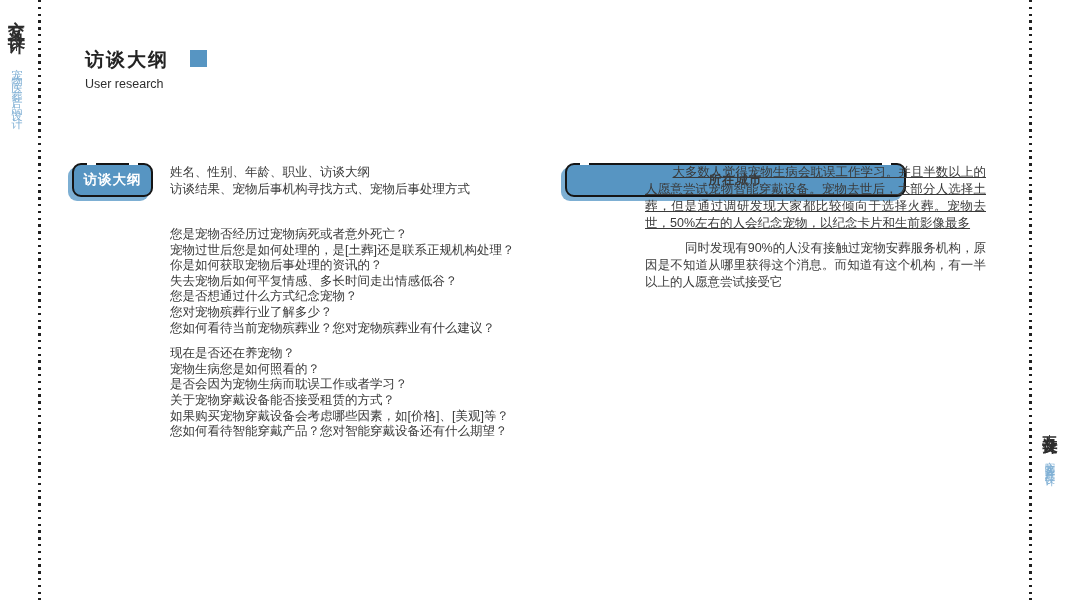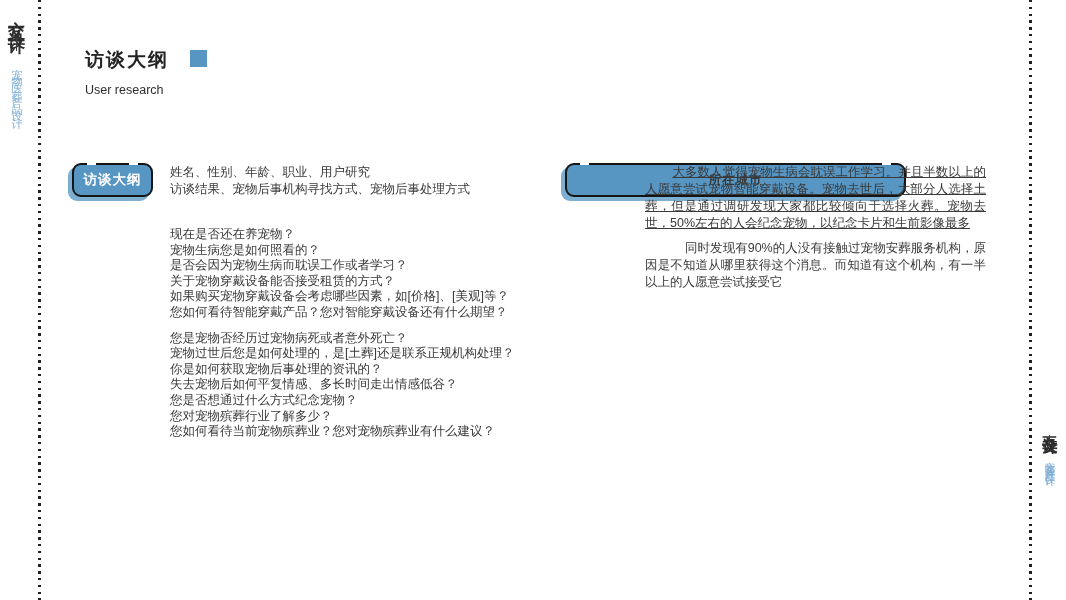--- a/index.html
+++ b/index.html
@@ -33,21 +33,21 @@
   .side-label.right .side-sub { font-size:10px; letter-spacing:2px; }
   .side-divider { width:1px; background:#3a3a3a; }
   .side-label.left  .side-divider { height:14px; }
   .side-label.right .side-divider { height:12px; }
 
   
   .header { position:absolute; left:85px; top:47px; }
   .title-row { display:flex; align-items:flex-start; gap:21px; }
   .title { font-size:19px; font-weight:bold; color:#232323; letter-spacing:2px; }
   .accent-square { width:17px; height:17px; background:#5795c2; margin-top:3px; }
-  .subtitle { font-size:12.5px; color:#2e2e2e; margin-top:10px; }
+  .subtitle { font-size:12.5px; color:#2e2e2e; margin-top:4px; }
 
   
   .tag-btn {
     position:absolute; width:81px; height:34px;
     background:#5795c2; border:2px solid #151515; border-radius:9px;
     color:#ffffff; font-size:13.5px; font-weight:bold; letter-spacing:1px;
     display:flex; align-items:center; justify-content:center;
     box-shadow:-4px 4px 0 rgba(111,166,206,0.9);
     cursor:pointer;
   }
@@ -102,41 +102,41 @@
     <div class="title-row">
       <div class="title">访谈大纲</div>
       <div class="accent-square"></div>
     </div>
     <div class="subtitle">User research</div>
   </div>
 
   <div class="tag-btn outline">访谈大纲</div>
 
   <div class="profile-text">
-    <div>姓名、性别、年龄、职业、用户研究</div>
+    <div>姓名、性别、年龄、职业、访谈大纲</div>
     <div>访谈结果、宠物后事机构寻找方式、宠物后事处理方式</div>
   </div>
 
   <div class="questions">
-    <div class="q-group">
-      <div>现在是否还在养宠物？</div>
-      <div>宠物生病您是如何照看的？</div>
-      <div>是否会因为宠物生病而耽误工作或者学习？</div>
-      <div>关于宠物穿戴设备能否接受租赁的方式？</div>
-      <div>如果购买宠物穿戴设备会考虑哪些因素，如[价格]、[美观]等？</div>
-      <div>您如何看待智能穿戴产品？您对智能穿戴设备还有什么期望？</div>
-    </div>
     <div class="q-group">
       <div>您是宠物否经历过宠物病死或者意外死亡？</div>
       <div>宠物过世后您是如何处理的，是[土葬]还是联系正规机构处理？</div>
       <div>你是如何获取宠物后事处理的资讯的？</div>
       <div>失去宠物后如何平复情感、多长时间走出情感低谷？</div>
       <div>您是否想通过什么方式纪念宠物？</div>
       <div>您对宠物殡葬行业了解多少？</div>
       <div>您如何看待当前宠物殡葬业？您对宠物殡葬业有什么建议？</div>
+    </div>
+    <div class="q-group">
+      <div>现在是否还在养宠物？</div>
+      <div>宠物生病您是如何照看的？</div>
+      <div>是否会因为宠物生病而耽误工作或者学习？</div>
+      <div>关于宠物穿戴设备能否接受租赁的方式？</div>
+      <div>如果购买宠物穿戴设备会考虑哪些因素，如[价格]、[美观]等？</div>
+      <div>您如何看待智能穿戴产品？您对智能穿戴设备还有什么期望？</div>
     </div>
   </div>
 
   <div class="tag-btn results">所在城市</div>
 
   <div class="results">
     <p class="p1">大多数人觉得宠物生病会耽误工作学习。并且半数以上的人愿意尝试宠物智能穿戴设备。宠物去世后，大部分人选择土葬，但是通过调研发现大家都比较倾向于选择火葬。宠物去世，50%左右的人会纪念宠物，以纪念卡片和生前影像最多</p>
     <p class="p2">同时发现有90%的人没有接触过宠物安葬服务机构，原因是不知道从哪里获得这个消息。而知道有这个机构，有一半以上的人愿意尝试接受它</p>
   </div>
 

